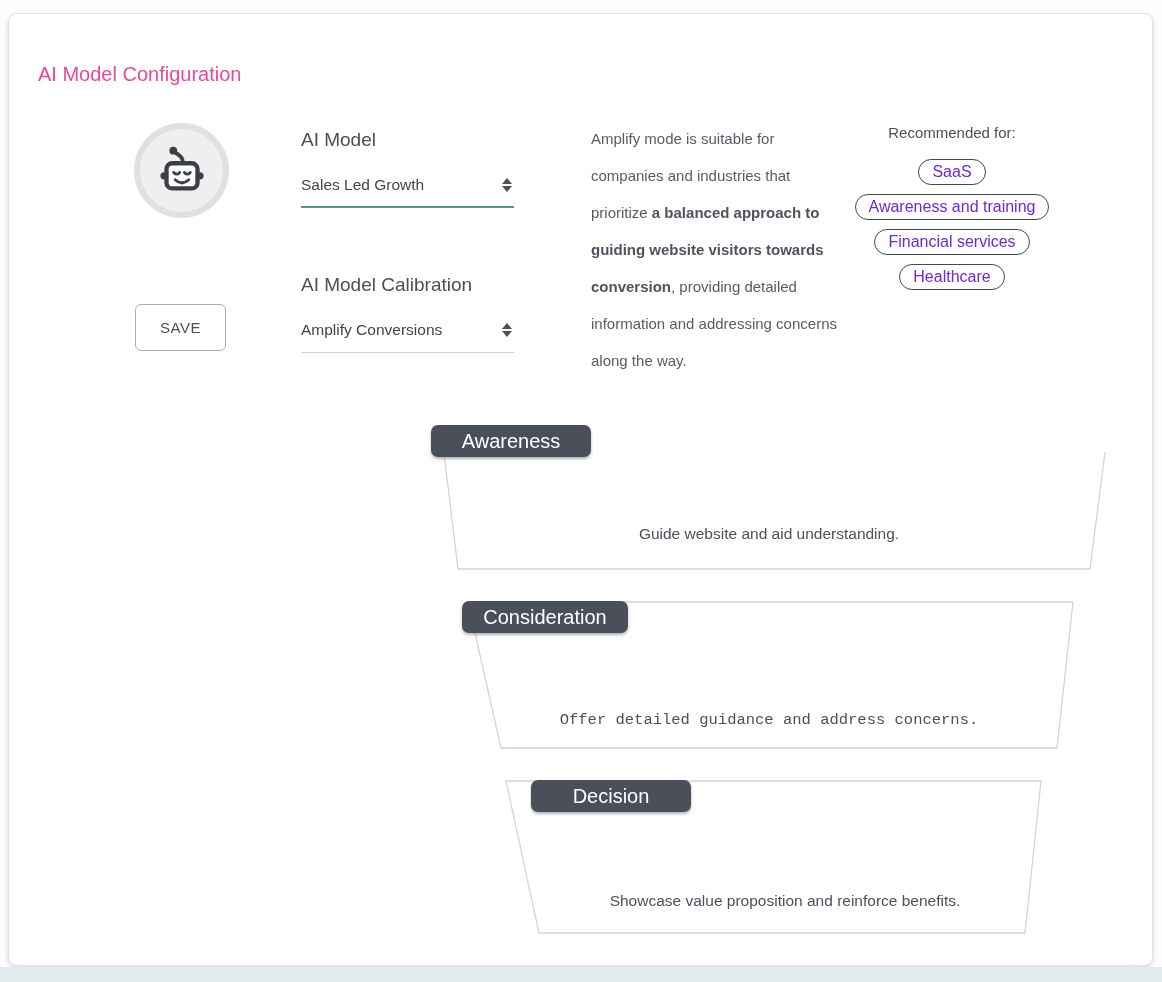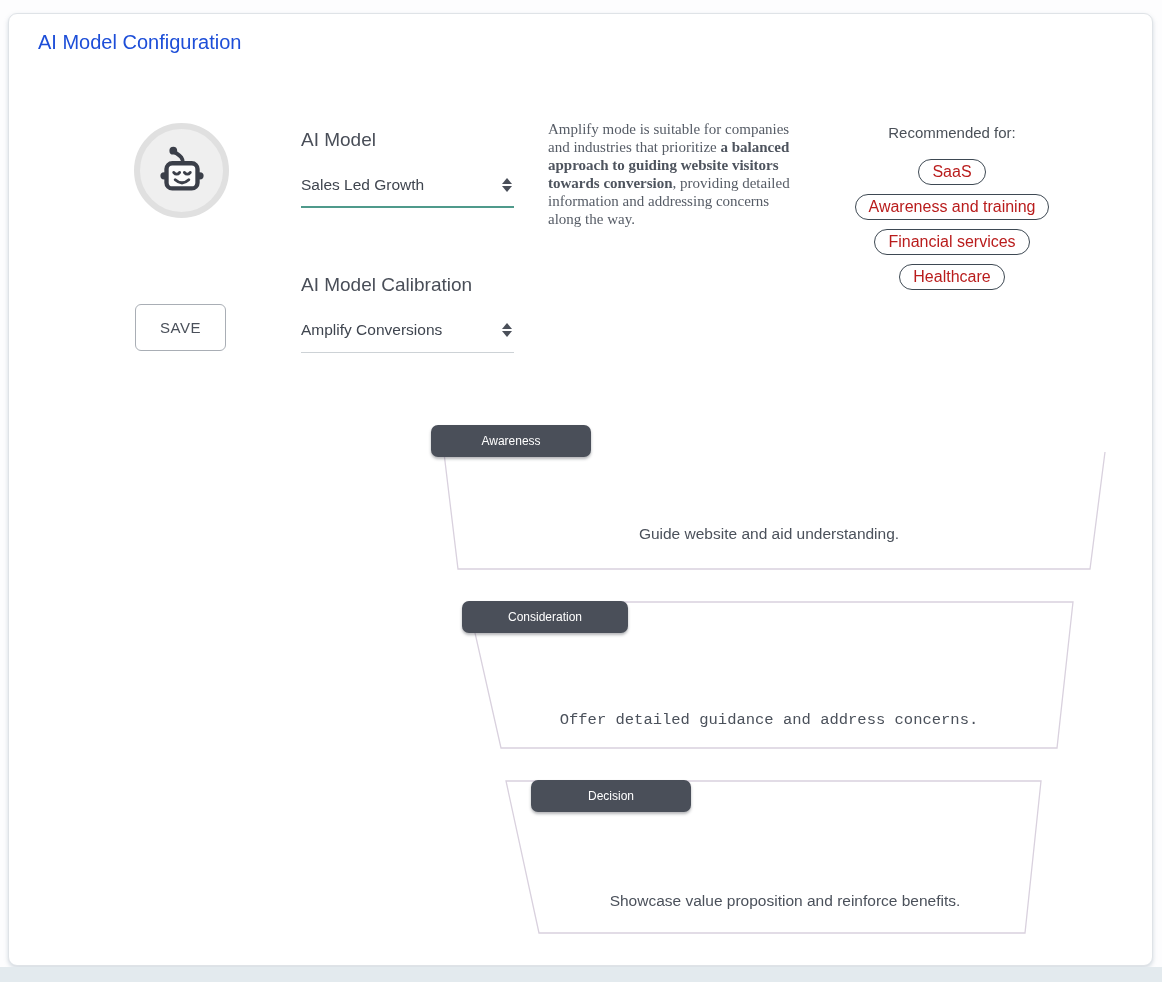--- a/index.html
+++ b/index.html
@@ -4,21 +4,21 @@
 <style>
   * { margin:0; padding:0; box-sizing:border-box; }
   html,body { width:1162px; height:982px; background:#fdfdfe; font-family:"Liberation Sans","DejaVu Sans",sans-serif; }
   .screen { position:relative; width:1162px; height:982px; overflow:hidden; background:#fdfdfe; }
   .bottom-band { position:absolute; left:0; top:967px; width:1162px; height:15px; background:#e3eaee; }
   .card {
     position:absolute; left:8px; top:13px; width:1145px; height:953px;
     background:#ffffff; border:1px solid #dfe3e7; border-radius:9px;
     box-shadow:0 2px 4px rgba(130,150,165,.35);
   }
-  .page-title { position:absolute; left:29px; top:17px; font-size:20px; font-weight:400; color:#1d4ed8; }
+  .page-title { position:absolute; left:29px; top:49px; font-size:20px; font-weight:400; color:#ec4899; }
 
   
   .robot-avatar {
     position:absolute; left:125px; top:109px; width:95px; height:95px;
     border-radius:50%; background:#efefef; border:6px solid #e0e0e0;
     display:flex; align-items:center; justify-content:center;
   }
   .robot-avatar svg { width:62px; height:62px; }
 
   
@@ -43,39 +43,39 @@
   .caret { display:flex; flex-direction:column; align-items:center; padding-right:2px; }
   .tri { display:block; width:0; height:0; border-left:5px solid transparent; border-right:5px solid transparent; }
   .tri.up { border-bottom:6px solid #4a4f59; margin-bottom:2px; }
   .tri.down { border-top:6px solid #4a4f59; }
   .underline { position:absolute; left:292px; width:213px; }
   .underline.teal { top:192px; height:2px; background:#4f9a8b; }
   .underline.gray { top:338px; height:1px; background:#cdd2d6; }
 
   
   .description {
-    position:absolute; left:539px; top:106px; width:256px;
-    font-size:15px; line-height:18px; color:#565c66;font-family:Liberation Serif, serif;
+    position:absolute; left:582px; top:106px; width:256px;
+    font-size:15px; line-height:37px; color:#565c66;
   }
   .description b { font-weight:700; color:#4e545e; }
 
   
   .recommended { position:absolute; left:827px; top:110px; width:232px; display:flex; flex-direction:column; align-items:center; }
   .rec-heading { font-size:15px; color:#4a5058; margin-bottom:18px; }
   .pill {
     border:1.5px solid #3e4953; border-radius:999px; padding:3px 13px;
-    font-size:16px; color:#b91c1c; margin-bottom:9px; white-space:nowrap; background:#fff;
+    font-size:16px; color:#6d28d9; margin-bottom:9px; white-space:nowrap; background:#fff;
   }
 
   
   .behaviour-heading { position:absolute; left:610px; top:392px; width:300px; text-align:center; font-size:23px; font-weight:400; color:#4d525c; }
   .funnel-lines { position:absolute; left:0; top:0; width:1145px; height:953px; pointer-events:none; }
   .stage-badge {
     position:absolute; height:32px; background:#4a4f59; border-radius:7px;
-    color:#ffffff; font-size:12px; display:flex; align-items:center; justify-content:center;
+    color:#ffffff; font-size:20px; display:flex; align-items:center; justify-content:center;
     box-shadow:0 2px 3px rgba(40,44,52,.35);
   }
   .badge-0 { left:422px; top:411px; width:160px; }
   .badge-1 { left:453px; top:587px; width:166px; }
   .badge-2 { left:513px; top:766px; width:160px;margin-left:9px; }
   .stage-text { position:absolute; text-align:center; font-size:15.5px; color:#4b515b; }
   .stage-text-0 { left:452px; top:511px; width:616px; }
   .stage-text-1 { left:452px; top:697px; width:616px;font-family:Liberation Mono, monospace; }
   .stage-text-2 { left:468px; top:878px; width:616px; }
 </style>

